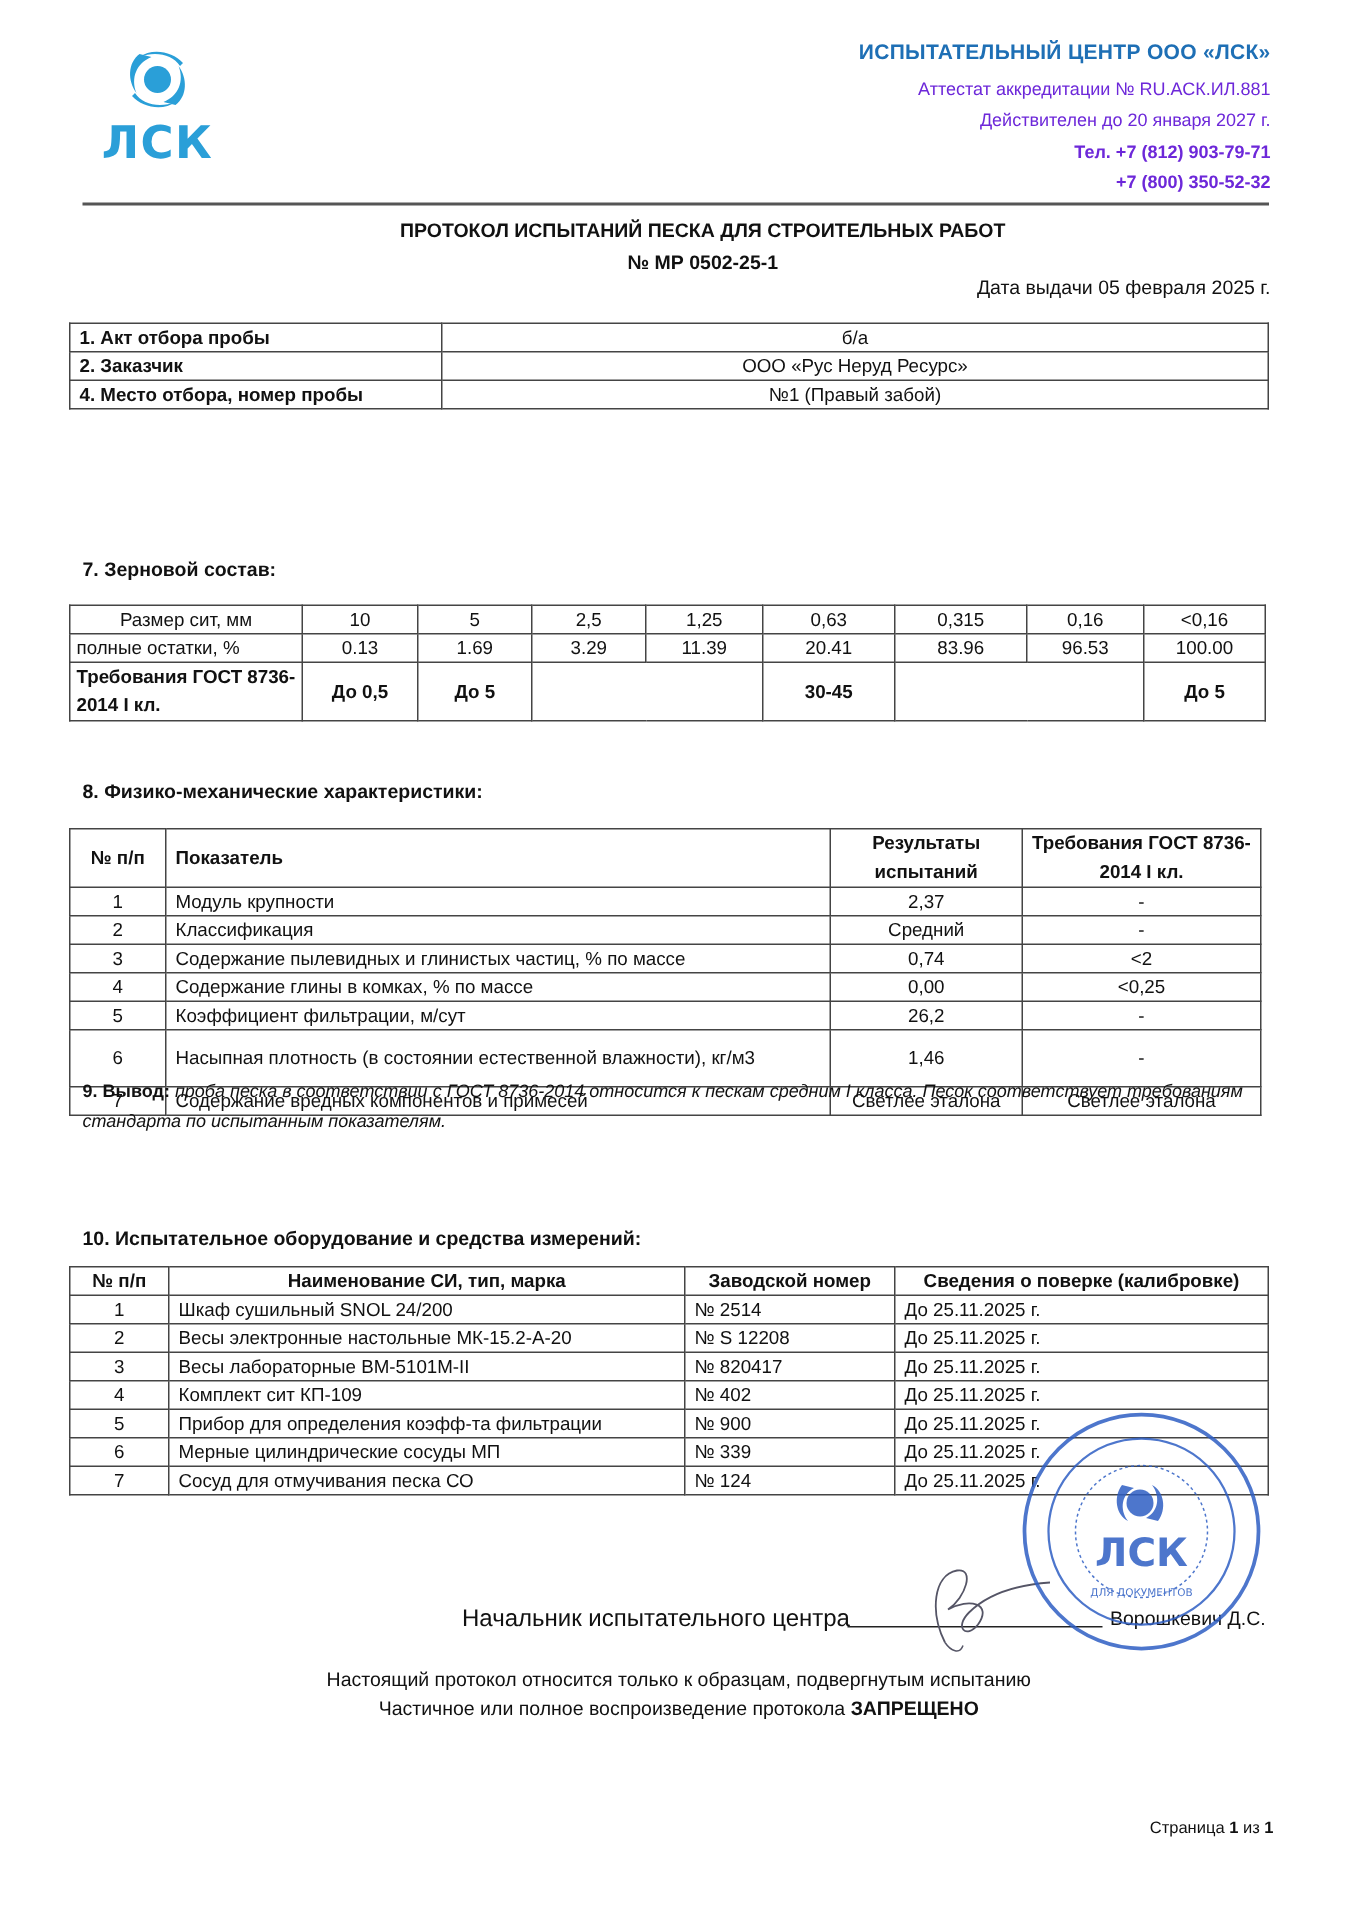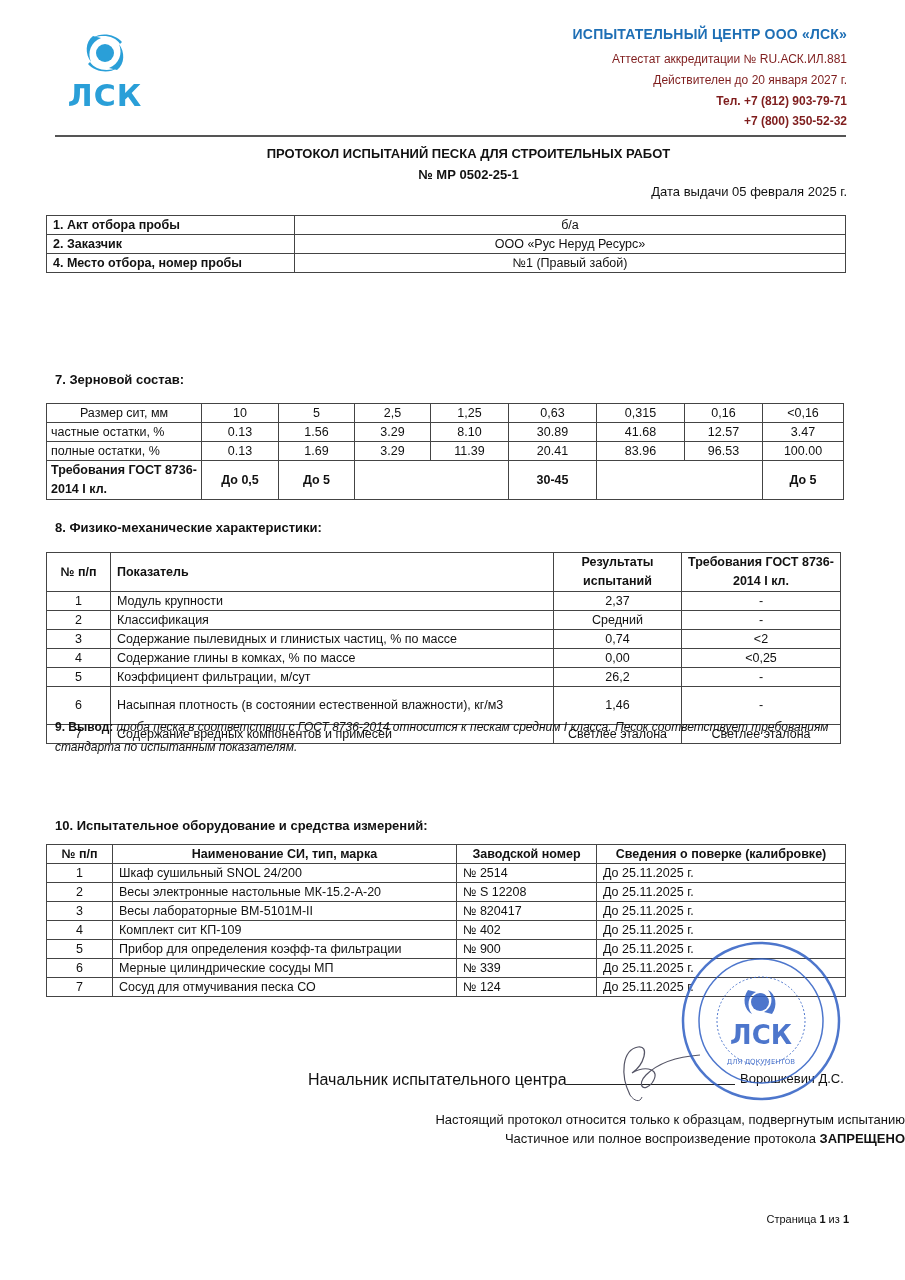--- a/index.html
+++ b/index.html
@@ -4,41 +4,41 @@
 <style>
   html, body { margin: 0; padding: 0; background: #ffffff; }
   body { width: 905px; height: 1280px; position: relative; overflow: hidden;
          font-family: "Liberation Sans", "DejaVu Sans", sans-serif; color: #111; font-size: 12.5px; }
   .abs { position: absolute; }
   
   .logo { left: 55px; top: 28px; width: 100px; height: 86px; }
   .logo-text { position: absolute; left: 2px; top: 50px; width: 96px; text-align: center;
                font-family: "DejaVu Sans", sans-serif; font-size: 30px; font-weight: bold; color: #2a9fd8; letter-spacing: 1px; }
   .org-title { right: 58px; top: 26px; font-size: 14px; font-weight: bold; color: #1e6fb5; letter-spacing: 0.2px; }
-  .hdr-line { right: 58px; font-size: 12px; color: #7f1d1d; text-align: right; }
+  .hdr-line { right: 58px; font-size: 12px; color: #6d28d9; text-align: right; }
   .hdr-bold { font-weight: bold; }
   .rule { left: 55px; top: 135px; width: 791px; height: 2px; background: #555; }
   .doc-title { left: 0; width: 905px; text-align: center; font-weight: bold; font-size: 13px; padding-left: 16px; }
   .issue-date { right: 58px; top: 184px; font-size: 13px; }
   
   table { border-collapse: collapse; position: absolute; table-layout: fixed; }
   td { border: 1px solid #444; padding: 0 6px; font-size: 12.5px; line-height: 17px; vertical-align: middle; }
   .c { text-align: center; }
   .b { font-weight: bold; }
   .info td { height: 18px; }
   .grain td { height: 18px; padding: 0 4px; margin-left: 23px; }
   .phys td { height: 18px; }
   .equip td { height: 18px; }
   .section { font-weight: bold; font-size: 13px; left: 55px; }
   .conclusion { left: 55px; top: 717px; width: 800px; font-size: 12px; line-height: 20px; }
   .conclusion i { font-style: italic; }
   .sig-label { left: 308px; top: 1071px; font-size: 16px; }
   .sig-line { left: 565px; top: 1084px; width: 170px; border-bottom: 1px solid #222; }
   .sig-name { left: 740px; top: 1071px; font-size: 13px; }
-  .footer-note { left: 0; width: 905px; text-align: right; font-size: 13px; }
+  .footer-note { left: 0; width: 905px; text-align: center; font-size: 13px; }
   .page-num { right: 56px; top: 1213px; font-size: 11px; }
   .stamp { left: 680px; top: 940px; width: 162px; height: 162px; opacity: 0.85; }
   .signature { left: 600px; top: 1035px; width: 110px; height: 70px; }
 </style>
 </head>
 <body>
 
 <div class="abs logo">
   <svg width="100" height="52" viewBox="0 0 100 52" style="position:absolute;left:0;top:0;">
     <circle cx="50" cy="25" r="9" fill="#2a9fd8"></circle>
@@ -103,31 +103,20 @@
     <td class="c">10</td>
     <td class="c">5</td>
     <td class="c">2,5</td>
     <td class="c">1,25</td>
     <td class="c">0,63</td>
     <td class="c">0,315</td>
     <td class="c">0,16</td>
     <td class="c">&lt;0,16</td>
   </tr>
   <tr>
-    <td>частные остатки, %</td>
-    <td class="c">0.13</td>
-    <td class="c">1.56</td>
-    <td class="c">3.29</td>
-    <td class="c">8.10</td>
-    <td class="c">30.89</td>
-    <td class="c">41.68</td>
-    <td class="c">12.57</td>
-    <td class="c">3.47</td>
-  </tr>
-  <tr>
     <td>полные остатки, %</td>
     <td class="c">0.13</td>
     <td class="c">1.69</td>
     <td class="c">3.29</td>
     <td class="c">11.39</td>
     <td class="c">20.41</td>
     <td class="c">83.96</td>
     <td class="c">96.53</td>
     <td class="c">100.00</td>
   </tr>

